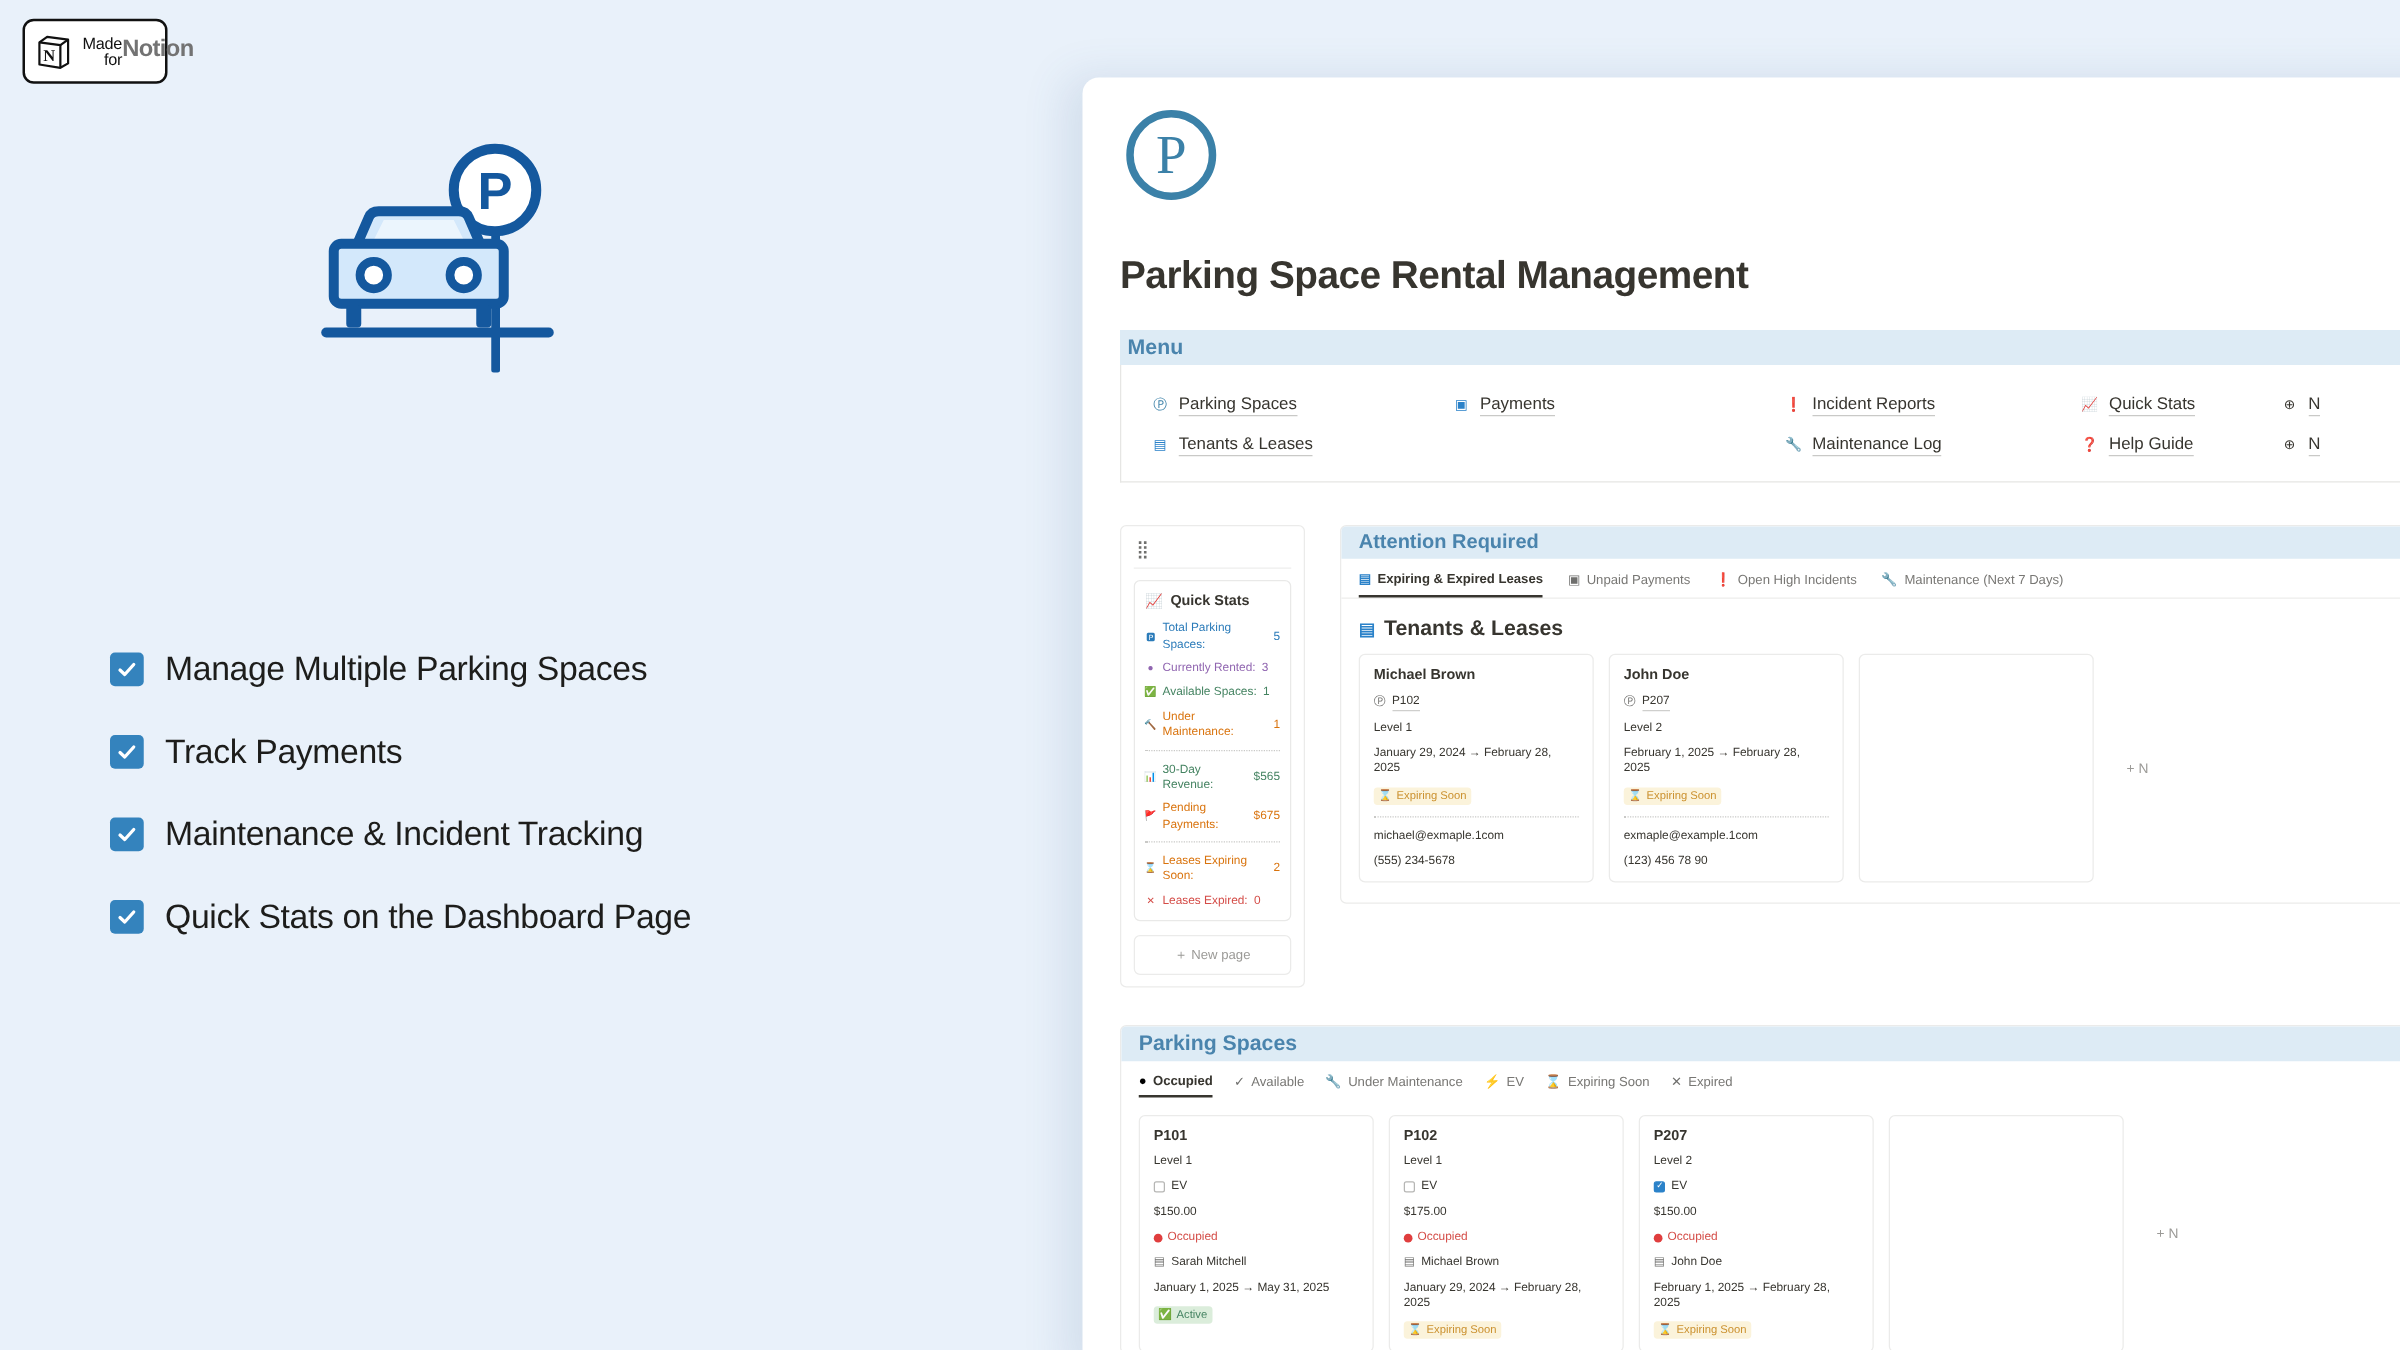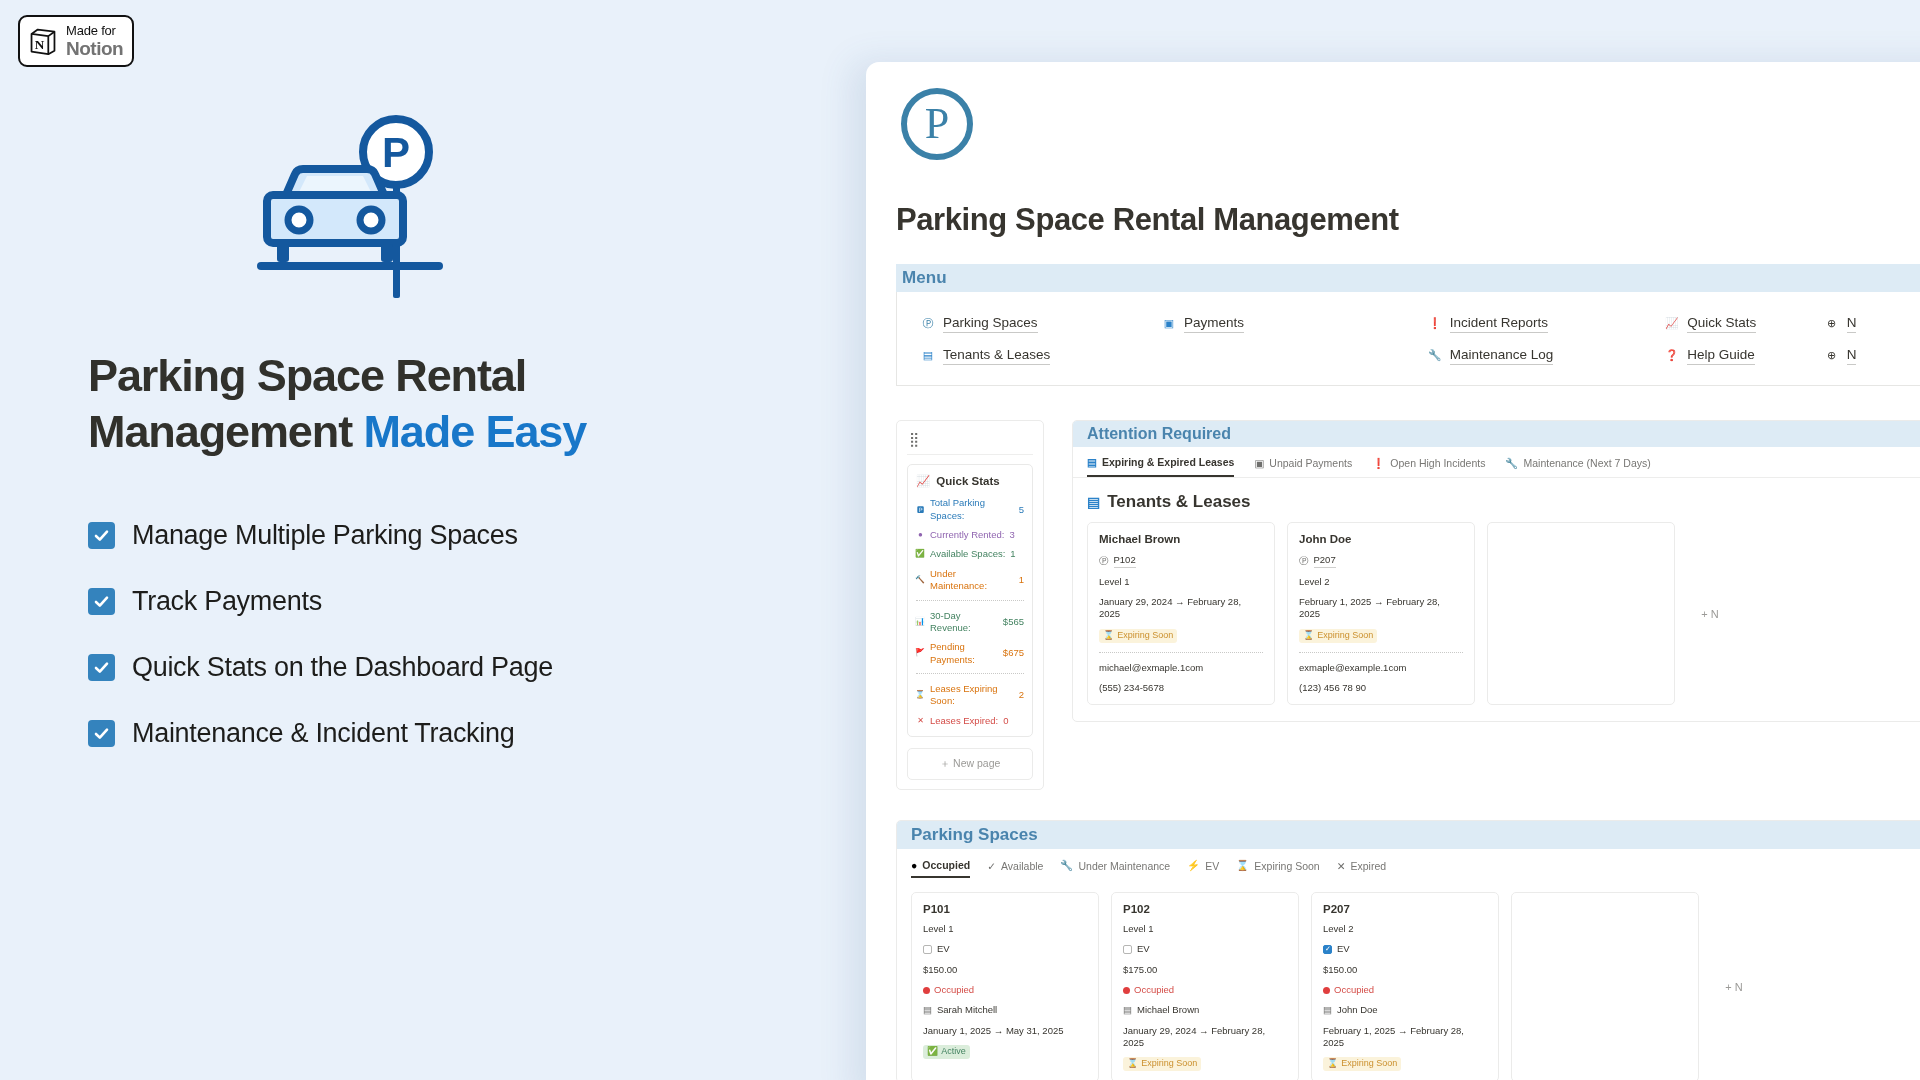--- a/index.html
+++ b/index.html
@@ -15,21 +15,21 @@
     position: absolute;
     left: 18px; top: 15px;
     width: 116px; height: 52px;
     background: #ffffff;
     border: 2.5px solid #111111;
     border-radius: 9px;
     display: flex; align-items: center;
     padding: 0 8px; gap: 8px;
   }
   .notion-cube { width: 30px; height: 30px; flex: none; }
-  .notion-words { display: flex; flex-direction: column; line-height: 1; }
+  .notion-words { display: flex; flex-direction: row; line-height: 1; text-align: right; }
   .notion-made { font-size: 13px; color: #111; font-weight: 400; letter-spacing: -0.2px; }
   .notion-name { font-size: 19px; color: #737373; font-weight: 700; letter-spacing: -0.5px; margin-top: 2px; }
 
   
   .hero { position: absolute; left: 0; top: 0; width: 860px; height: 1080px; }
   .hero-illustration { position: absolute; left: 255px; top: 112px; }
   .hero-heading {
     position: absolute; left: 88px; top: 348px; width: 700px;
     font-size: 45px; font-weight: 700; line-height: 1.25;
     color: #31312c; letter-spacing: -1.1px;
@@ -185,24 +185,20 @@
       <rect x="12" y="83" width="136" height="48" rx="6" fill="#d3e8fb" stroke="#14589e" stroke-width="8"></rect>
       <circle cx="44" cy="108" r="11" fill="#ffffff" stroke="#14589e" stroke-width="7"></circle>
       <circle cx="116" cy="108" r="11" fill="#ffffff" stroke="#14589e" stroke-width="7"></circle>
       <rect x="22" y="132" width="12" height="18" rx="3" fill="#14589e"></rect>
       <rect x="126" y="132" width="12" height="18" rx="3" fill="#14589e"></rect>
 
       <rect x="2" y="150" width="186" height="8" rx="4" fill="#14589e"></rect>
     </svg>
   </div>
 
-  <h1 class="hero-heading">
-    <span>Parking Space Rental</span><br>
-    <span>Management </span><span class="accent">Made Easy</span>
-  </h1>
 
   <div class="feature-list">
     <div class="feature-item">
       <span class="check-box">
         <svg width="17" height="17" viewBox="0 0 17 17">
             <path d="M3 9 L6.8 12.6 L14 4.6" fill="none" stroke="#fff" stroke-width="2.6" stroke-linecap="round" stroke-linejoin="round"></path>
           </svg>
       </span>
       <span class="feature-text">Manage Multiple Parking Spaces</span>
     </div>
@@ -213,29 +209,29 @@
           </svg>
       </span>
       <span class="feature-text">Track Payments</span>
     </div>
     <div class="feature-item">
       <span class="check-box">
         <svg width="17" height="17" viewBox="0 0 17 17">
             <path d="M3 9 L6.8 12.6 L14 4.6" fill="none" stroke="#fff" stroke-width="2.6" stroke-linecap="round" stroke-linejoin="round"></path>
           </svg>
       </span>
-      <span class="feature-text">Quick Stats on the Dashboard Page</span>
+      <span class="feature-text">Maintenance &amp; Incident Tracking</span>
     </div>
     <div class="feature-item">
       <span class="check-box">
         <svg width="17" height="17" viewBox="0 0 17 17">
             <path d="M3 9 L6.8 12.6 L14 4.6" fill="none" stroke="#fff" stroke-width="2.6" stroke-linecap="round" stroke-linejoin="round"></path>
           </svg>
       </span>
-      <span class="feature-text">Maintenance &amp; Incident Tracking</span>
+      <span class="feature-text">Quick Stats on the Dashboard Page</span>
     </div>
   </div>
 </div>
 
 <div class="app-window">
   <div class="app-inner">
 
     <div class="page-icon-circle">P</div>
     <div class="page-title">Parking Space Rental Management</div>
 

